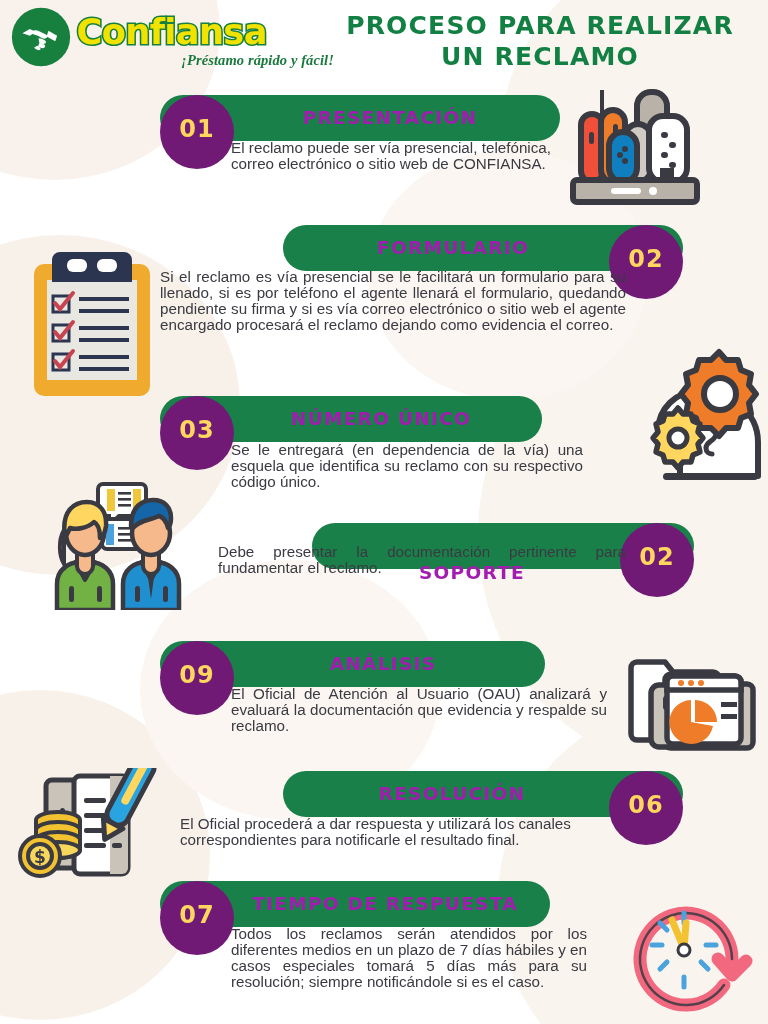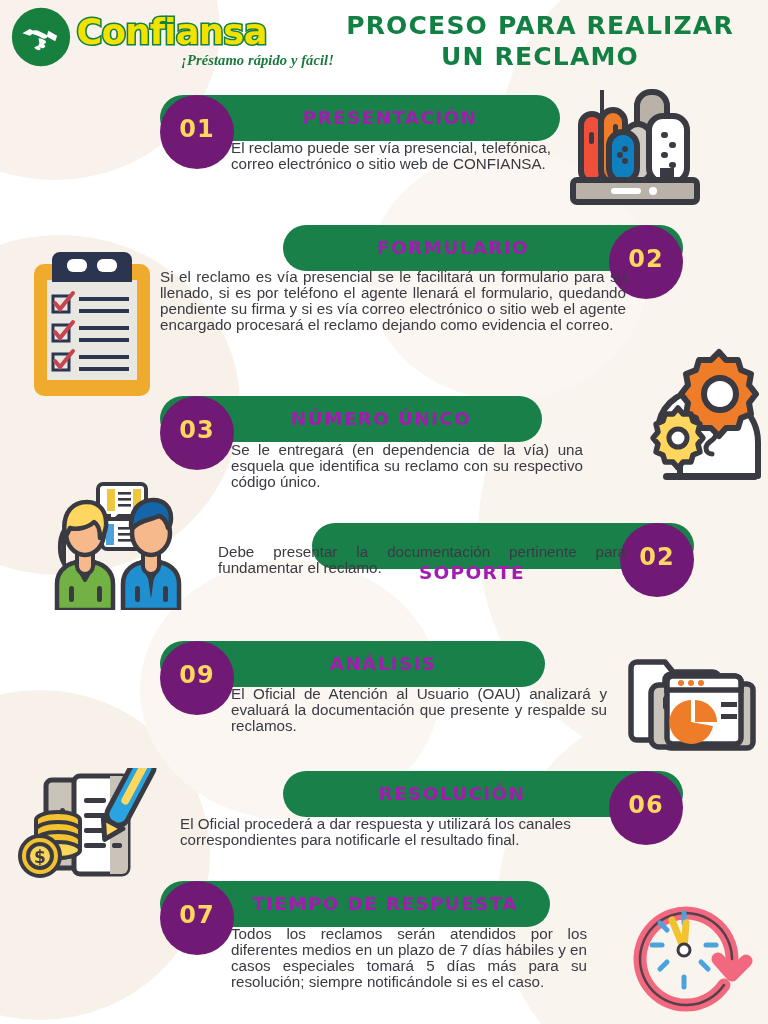--- a/index.html
+++ b/index.html
@@ -309,21 +309,21 @@
     <div class="bar" style="left:312px;top:523px;width:382px;"></div>
     <div class="badge" style="left:620px;top:523px;">02</div>
     <div class="bar-title" style="left:322px;top:550px;width:300px;">SOPORTE</div>
     <div class="body-text" style="left:218px;top:544px;width:408px;">Debe presentar la documentación pertinente para fundamentar el reclamo.</div>
   </div>
 
   <div class="step">
     <div class="bar" style="left:160px;top:641px;width:385px;"></div>
     <div class="badge" style="left:160px;top:641px;">09</div>
     <div class="bar-title" style="left:228px;top:641px;width:310px;">ANÁLISIS</div>
-    <div class="body-text" style="left:231px;top:686px;width:376px;">El Oficial de Atención al Usuario (OAU) analizará y evaluará la documentación que presente y respalde su reclamos.</div>
+    <div class="body-text" style="left:231px;top:686px;width:376px;">El Oficial de Atención al Usuario (OAU) analizará y evaluará la documentación que evidencia y respalde su reclamo.</div>
   </div>
 
   <div class="step">
     <div class="bar" style="left:283px;top:771px;width:400px;"></div>
     <div class="badge" style="left:609px;top:771px;">06</div>
     <div class="bar-title" style="left:293px;top:771px;width:318px;">RESOLUCIÓN</div>
     <div class="body-text left" style="left:180px;top:816px;width:450px;">El Oficial procederá a dar respuesta y utilizará los canales correspondientes para notificarle el resultado final.</div>
   </div>
 
   <div class="step">

